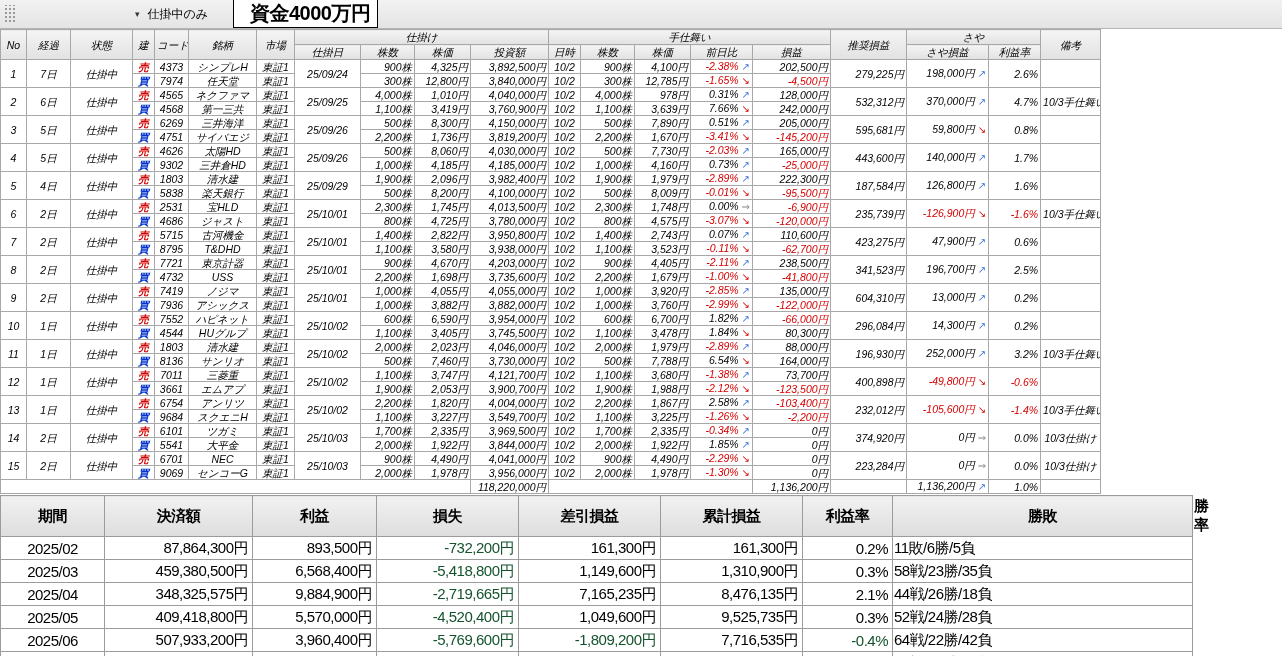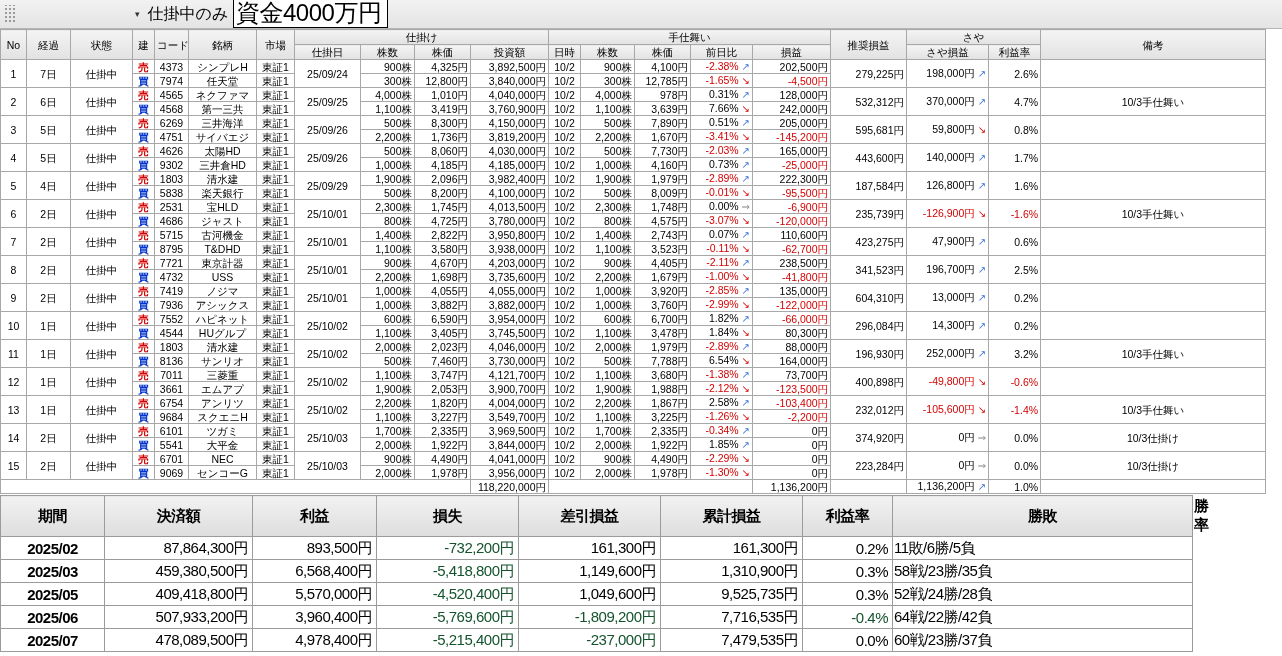--- a/index.html
+++ b/index.html
@@ -16,31 +16,31 @@
     height:28px;
     background:linear-gradient(#f2f2f2,#e4e4e4);
     border-bottom:1px solid #b5b5b5;
     display:flex;align-items:center;
     position:relative;
   }
   .grip{width:12px;height:18px;margin-left:3px;
     background-image:radial-gradient(#9a9a9a 1px, transparent 1px);
     background-size:4px 4px;background-position:1px 2px;}
   .tb-caret{margin-left:120px;font-size:9px;color:#333;}
-  .tb-label{margin-left:8px;font-size:16px;text-align:center;}
+  .tb-label{margin-left:8px;font-size:12px;text-align:center;}
   .cash-box{
     position:absolute;left:233px;top:-1px;
     background:#fff;border:1px solid #000;
-    padding:1px 6px 2px 2px;
-    font-size:24px;font-weight:normal;letter-spacing:-0.5px;
+    padding:1px 6px 2px 16px;
+    font-size:20px;font-weight:bold;letter-spacing:-0.5px;
     line-height:24px;
   }
   
   .grid-wrap{position:relative;}
-  table.grid{border-collapse:collapse;table-layout:fixed;width:1266px;}
+  table.grid{border-collapse:collapse;table-layout:fixed;width:1101px;font-style:italic;}
   table.grid td,table.grid th{
     border:1px solid #a8a8a8;
     padding:0 2px;
     font-size:10.5px;
     line-height:12px;
     height:12px;
     overflow:hidden;white-space:nowrap;
     background:#fff;
   }
   table.grid th{
@@ -75,21 +75,21 @@
   table.sum td{
     border:1px solid #9b9b9b;
     font-size:15px;
     height:20px;
     font-family:"Liberation Sans","DejaVu Sans",sans-serif;
     letter-spacing:-0.5px;
     white-space:nowrap;overflow:hidden;
   }
   table.sum td.n{text-align:right;padding-right:4px;}
   table.sum td.c{text-align:left;}
-  table.sum td.lbl{text-align:center;font-weight:bold;}
+  table.sum td.lbl{text-align:center;font-weight:normal;}
   .sum .neg{color:#14532d;}
 </style>
 </head>
 <body>
 
 <div class="toolbar">
   <div class="grip"></div>
   <span class="tb-caret">▾</span>
   <span class="tb-label">仕掛中のみ</span>
   <div class="cash-box">資金4000万円</div>
@@ -745,20 +745,31 @@
         <td class="n">459,380,500円</td>
         <td class="n">6,568,400円</td>
         <td class="n neg">-5,418,800円</td>
         <td class="n ">1,149,600円</td>
         <td class="n">1,310,900円</td>
         <td class="n ">0.3%</td>
         <td class="c">58戦/23勝/35負</td>
         <td class="n">39.7%</td>
       </tr>
       <tr>
+        <td class="lbl">2025/04</td>
+        <td class="n">348,325,575円</td>
+        <td class="n">9,884,900円</td>
+        <td class="n neg">-2,719,665円</td>
+        <td class="n ">7,165,235円</td>
+        <td class="n">8,476,135円</td>
+        <td class="n ">2.1%</td>
+        <td class="c">44戦/26勝/18負</td>
+        <td class="n">59.1%</td>
+      </tr>
+      <tr>
         <td class="lbl">2025/05</td>
         <td class="n">409,418,800円</td>
         <td class="n">5,570,000円</td>
         <td class="n neg">-4,520,400円</td>
         <td class="n ">1,049,600円</td>
         <td class="n">9,525,735円</td>
         <td class="n ">0.3%</td>
         <td class="c">52戦/24勝/28負</td>
         <td class="n">46.2%</td>
       </tr>

